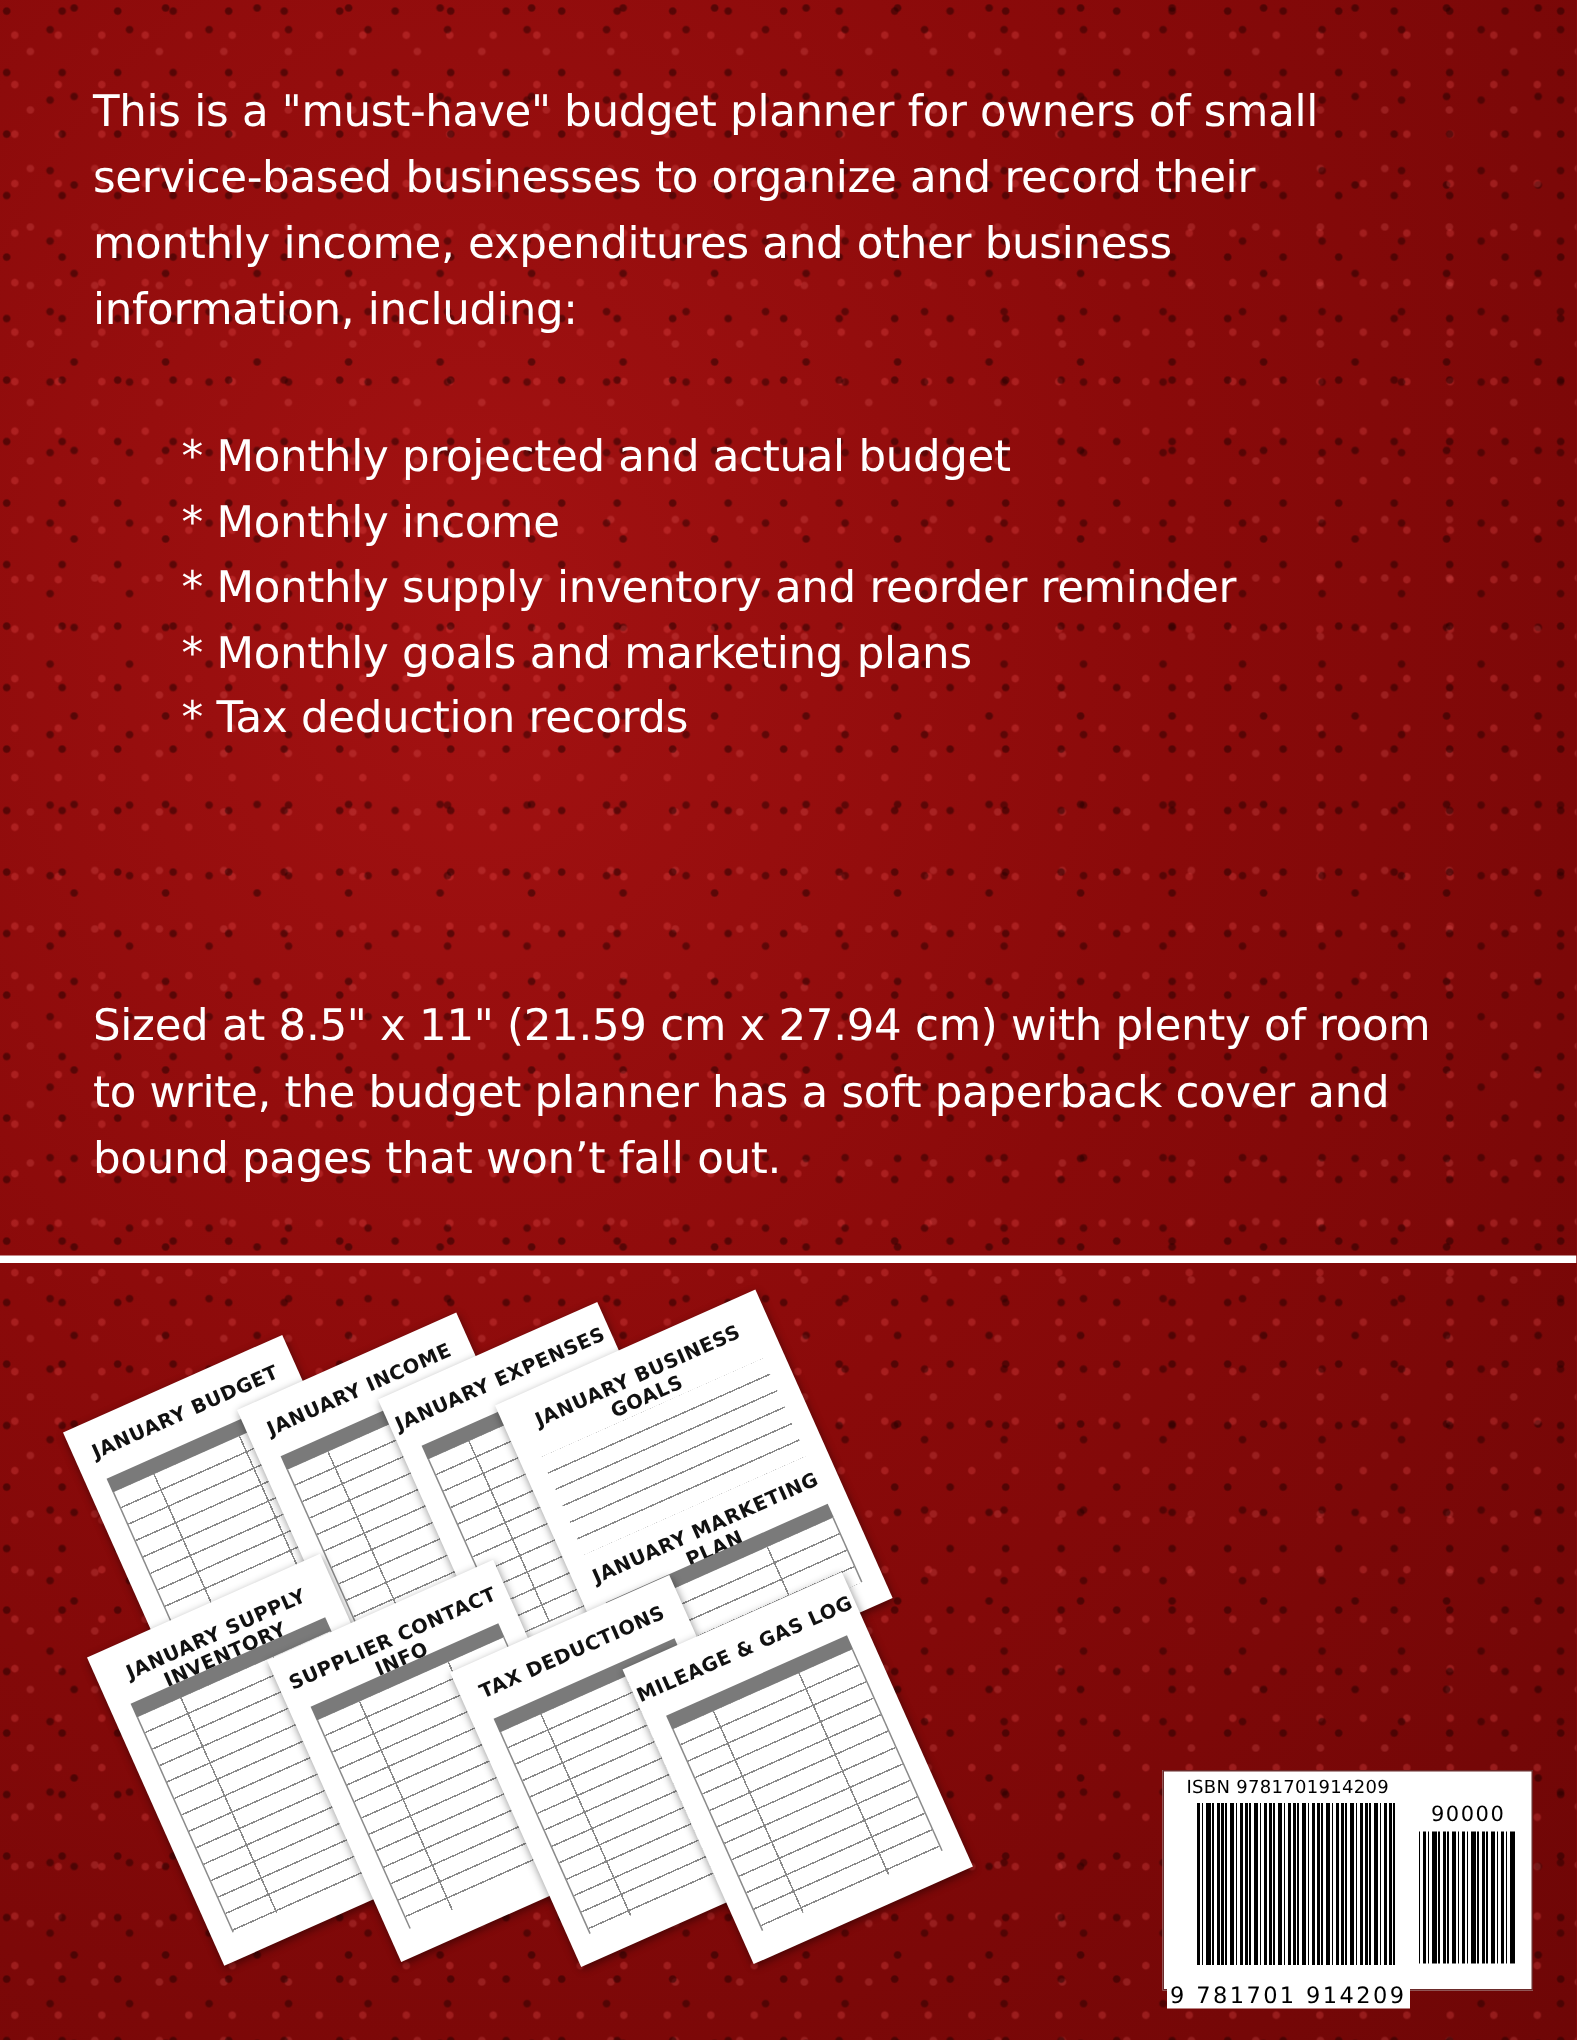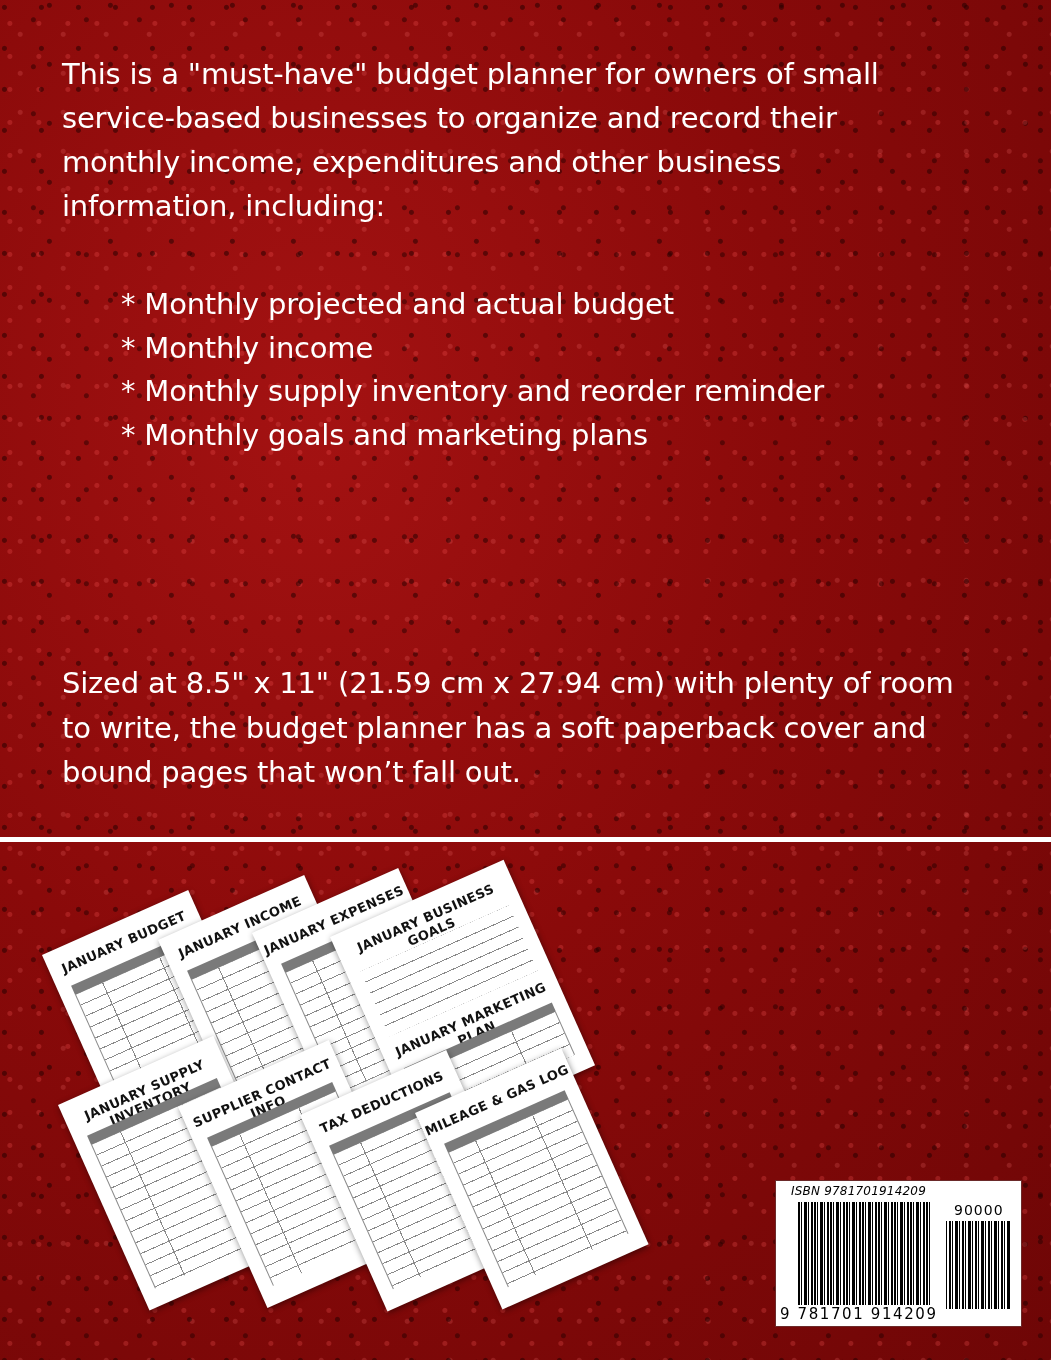--- a/index.html
+++ b/index.html
@@ -61,53 +61,54 @@
     }
     .sheet .lines {
       position: absolute; left: 14px; right: 14px; top: 44px; bottom: 18px;
       background-image: repeating-linear-gradient(to bottom, transparent 0 11px, #8a8a8a 11px 12px);
     }
     .barcode-box {
       position: absolute; left: 775px; top: 1180px; width: 245px; height: 145px;
       background: #ffffff; border: 1px solid #6b2a2a; color: #000;
     }
     .barcode-box .isbn-label {
-      position: absolute; left: 15px; top: 3px; font-size: 12px; letter-spacing: 0.2px; font-style: italic;
+      position: absolute; left: 15px; top: 3px; font-size: 12px; letter-spacing: 0.2px;
     }
     .barcode-box .bars-main {
       position: absolute; left: 22px; top: 21px; width: 132px; height: 108px;
       background-image: repeating-linear-gradient(to right,
         #000 0 2px, #fff 2px 3px, #000 3px 4px, #fff 4px 6px, #000 6px 9px, #fff 9px 10px,
         #000 10px 11px, #fff 11px 13px, #000 13px 15px, #fff 15px 16px);
     }
     .barcode-box .bars-addon {
       position: absolute; left: 170px; top: 40px; width: 64px; height: 88px;
       background-image: repeating-linear-gradient(to right,
         #000 0 1px, #fff 1px 3px, #000 3px 5px, #fff 5px 6px, #000 6px 7px, #fff 7px 9px,
         #000 9px 12px, #fff 12px 13px);
     }
     .barcode-box .addon-digits {
       position: absolute; left: 178px; top: 21px; font-size: 14px; letter-spacing: 1px;
     }
     .barcode-box .human {
-      position: absolute; left: 2px; top: 124px; font-size: 15px;
+      position: absolute; left: 2px; top: 140px; font-size: 15px;
       background: #fff; padding: 0 2px; letter-spacing: 1.6px;
       font-family: "DejaVu Sans", sans-serif;
     }
   </style>
 </head>
 <body>
 
 <p class="intro">This is a "must-have" budget planner for owners of small service-based businesses to organize and record their monthly income, expenditures and other business information, including:</p>
 
 <ul class="features">
   <li>* Monthly projected and actual budget</li>
   <li>* Monthly income</li>
   <li>* Monthly supply inventory and reorder reminder</li>
   <li>* Monthly goals and marketing plans</li>
+  <li>* Tax deduction records</li>
 </ul>
 
 <p class="details">Sized at 8.5" x 11" (21.59 cm x 27.94 cm) with plenty of room to write, the budget planner has a soft paperback cover and bound pages that won’t fall out.</p>
 
 <div class="divider"></div>
 
 <div class="preview">
 
   <div class="sheet" style="left:42px; top:110px; width:160px; height:200px; transform:rotate(-24deg);">
     <div class="title">JANUARY BUDGET</div>

